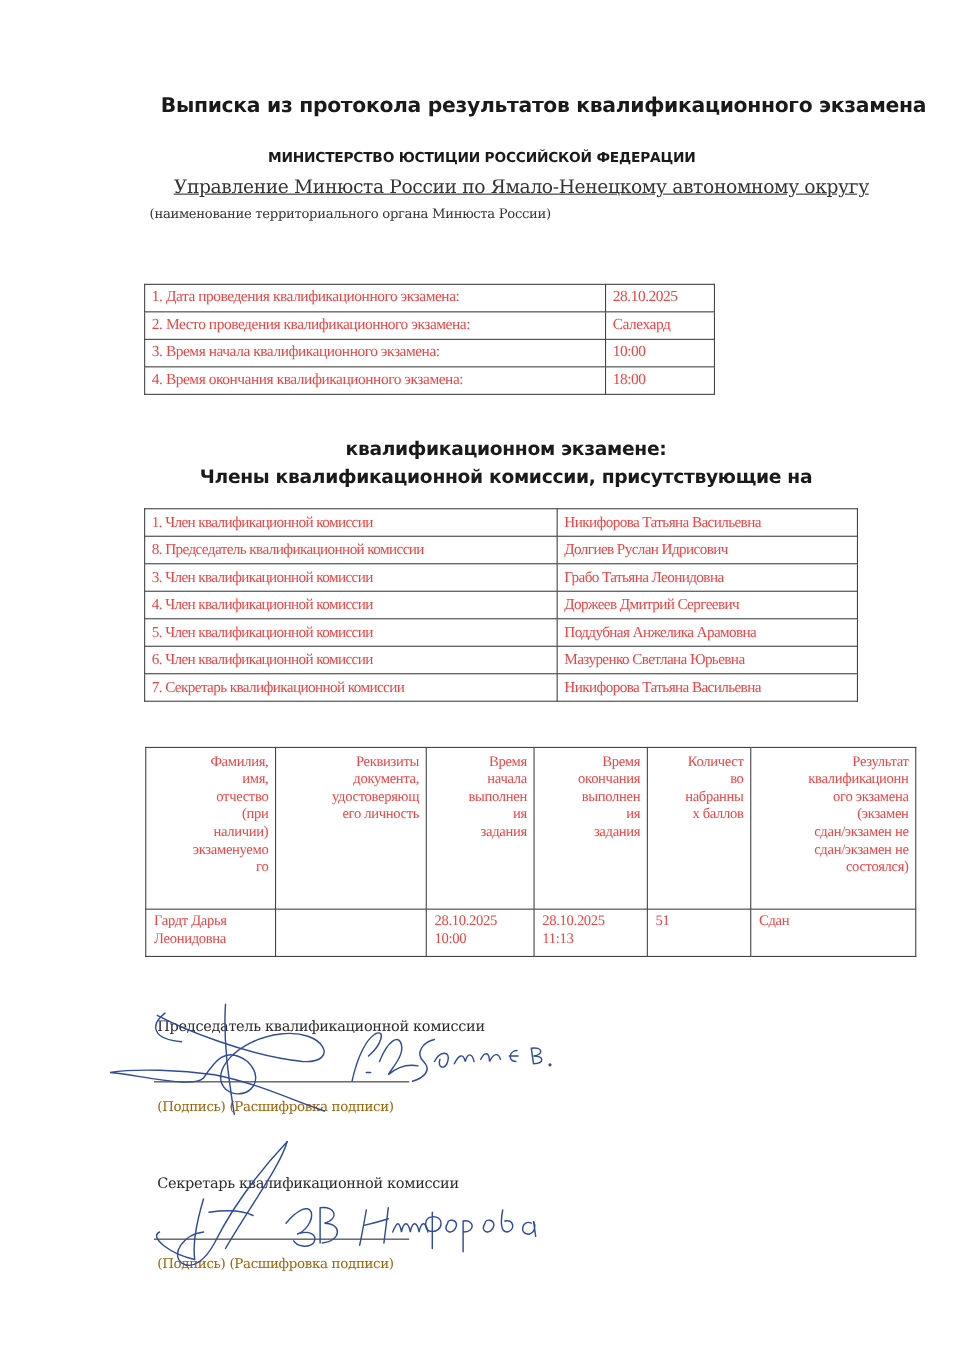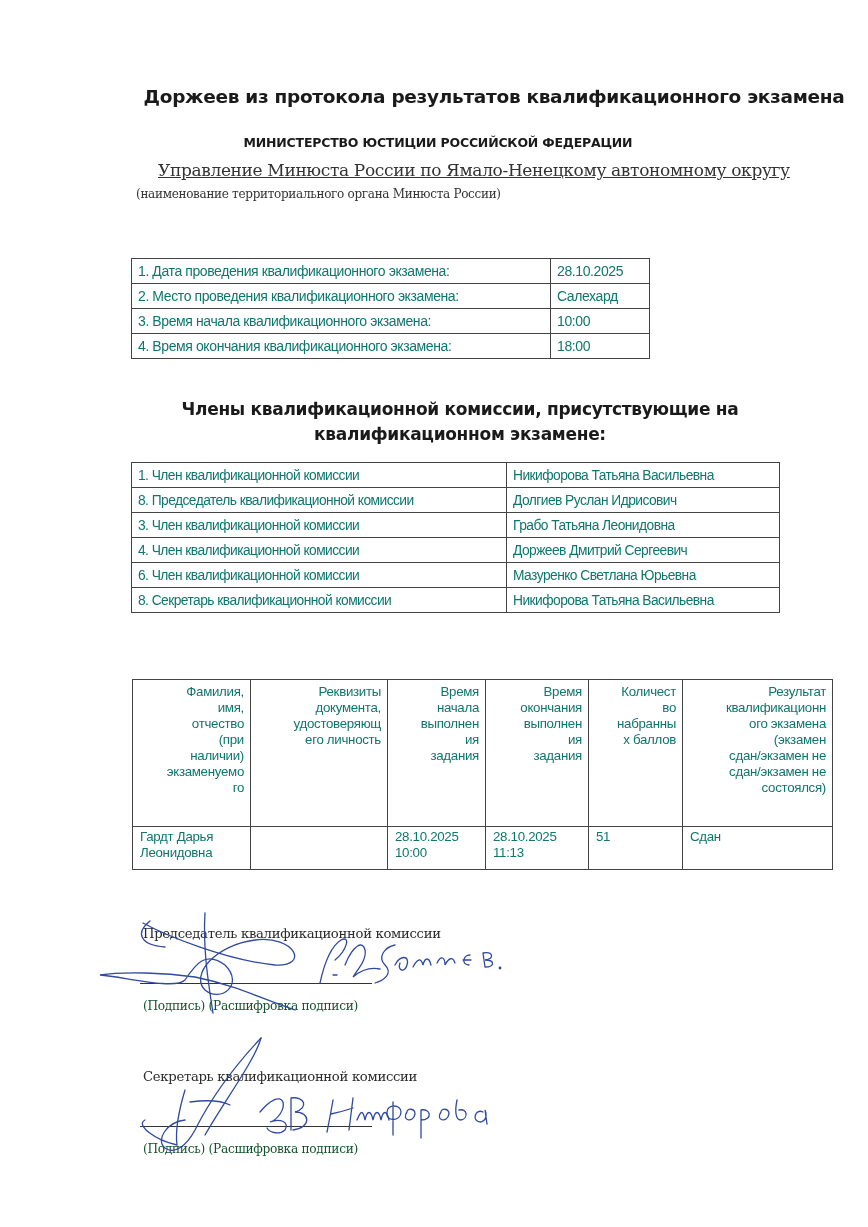--- a/index.html
+++ b/index.html
@@ -3,21 +3,21 @@
 <meta charset="utf-8">
 <style>
   html, body { margin:0; padding:0; background:#ffffff; }
   body { width:868px; height:1227px; position:relative; overflow:hidden; color:#1a1a1a; }
   .abs { position:absolute; }
   .title { left:0; width:868px; top:86px; text-align:center; font-family:"DejaVu Sans", sans-serif; font-weight:bold; font-size:18.5px; letter-spacing:-0.3px; padding-left:120px; box-sizing:border-box; }
   .ministry { left:0; width:756px; top:135px; text-align:center; font-family:"DejaVu Sans", sans-serif; font-weight:bold; font-size:12.5px; padding-left:120px; box-sizing:border-box; letter-spacing:-0.2px; }
   .org { left:158px; top:160px; font-family:"DejaVu Serif", serif; font-size:17px; text-decoration:underline; letter-spacing:-0.35px; color:#333;text-align:center; }
   .org-note { left:16px; width:868px; top:187px; padding-left:120px; box-sizing:border-box; font-family:"DejaVu Serif", serif; font-size:12px; letter-spacing:-0.3px; color:#333; }
 
-  table { border-collapse:collapse; position:absolute; font-family:Liberation Sans, sans-serif; color:#0f766e; }
+  table { border-collapse:collapse; position:absolute; font-family:Liberation Serif, serif; color:#ef4444; }
   td { border:1.5px solid #444; padding:0 6px; white-space:nowrap; vertical-align:middle; }
 
   .info { left:131px; top:258px; font-size:14px; letter-spacing:-0.4px; }
   .info td { height:24px; }
   .info td.k { width:406px; }
   .info td.v { width:86px; }
 
   .members-head { left:130px; top:397px; width:660px; text-align:center; font-family:"DejaVu Sans", sans-serif; font-weight:bold; font-size:17px; line-height:25px; letter-spacing:-0.3px; }
 
   .members { left:131px; top:462px; font-size:13.8px; letter-spacing:-0.55px; }
@@ -26,27 +26,27 @@
   .members td.n { width:260px; }
 
   .results { left:132px; top:679px; font-size:13.3px; line-height:16px; letter-spacing:-0.3px; }
   .results td { white-space:normal; vertical-align:top; padding:4px 6px 2px 7px; }
   .results tr.h td { height:140px;text-align:right; }
   .results tr.d td { height:38px; padding-top:2px; }
   .c1{width:104px;} .c2{width:123px;} .c3{width:84px;} .c4{width:89px;} .c5{width:80px;} .c6{width:136px;}
 
   .sig-label { font-family:"DejaVu Serif", serif; font-size:13.2px; color:#2a2a2a; letter-spacing:-0.3px; }
   .sig-line { height:1.4px; background:#333; }
-  .sig-caption { font-family:"DejaVu Serif", serif; font-size:12.2px; color:#14532d; letter-spacing:-0.3px; }
+  .sig-caption { font-family:"DejaVu Serif", serif; font-size:12.2px; color:#a16207; letter-spacing:-0.3px; }
   svg.sign { position:absolute; overflow:visible; }
 </style>
 </head>
 <body>
 
-<div class="abs title">Доржеев из протокола результатов квалификационного экзамена</div>
+<div class="abs title">Выписка из протокола результатов квалификационного экзамена</div>
 <div class="abs ministry">МИНИСТЕРСТВО ЮСТИЦИИ РОССИЙСКОЙ ФЕДЕРАЦИИ</div>
 <div class="abs org">Управление Минюста России по Ямало-Ненецкому автономному округу</div>
 <div class="abs org-note">(наименование территориального органа Минюста России)</div>
 
 <table class="info">
   <tbody>
       <tr>
     <td class="k">1. Дата проведения квалификационного экзамена:</td>
     <td class="v">28.10.2025</td>
   </tr>
@@ -59,22 +59,22 @@
     <td class="v">10:00</td>
   </tr>
   <tr>
     <td class="k">4. Время окончания квалификационного экзамена:</td>
     <td class="v">18:00</td>
   </tr>
 </tbody>
   </table>
 
 <div class="abs members-head">
+  <div>квалификационном экзамене:</div>
   <div>Члены квалификационной комиссии, присутствующие на</div>
-  <div>квалификационном экзамене:</div>
 </div>
 
 <table class="members">
   <tbody>
       <tr>
         <td class="r">1. Член квалификационной комиссии</td>
         <td class="n">Никифорова Татьяна Васильевна</td>
       </tr>
   <tr>
         <td class="r">8. Председатель квалификационной комиссии</td>
@@ -82,25 +82,29 @@
       </tr>
   <tr>
         <td class="r">3. Член квалификационной комиссии</td>
         <td class="n">Грабо Татьяна Леонидовна</td>
       </tr>
   <tr>
         <td class="r">4. Член квалификационной комиссии</td>
         <td class="n">Доржеев Дмитрий Сергеевич</td>
       </tr>
   <tr>
+        <td class="r">5. Член квалификационной комиссии</td>
+        <td class="n">Поддубная Анжелика Арамовна</td>
+      </tr>
+  <tr>
         <td class="r">6. Член квалификационной комиссии</td>
         <td class="n">Мазуренко Светлана Юрьевна</td>
       </tr>
   <tr>
-        <td class="r">8. Секретарь квалификационной комиссии</td>
+        <td class="r">7. Секретарь квалификационной комиссии</td>
         <td class="n">Никифорова Татьяна Васильевна</td>
       </tr>
 </tbody>
   </table>
 
 <table class="results">
   <tbody>
       <tr class="h">
     <td class="c1">Фамилия,<br>имя,<br>отчество<br>(при<br>наличии)<br>экзаменуемо<br>го</td>
     <td class="c2">Реквизиты<br>документа,<br>удостоверяющ<br>его личность</td>

